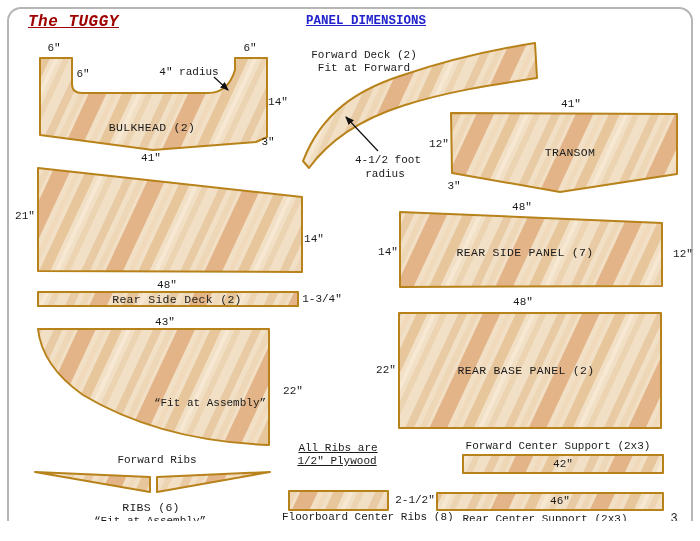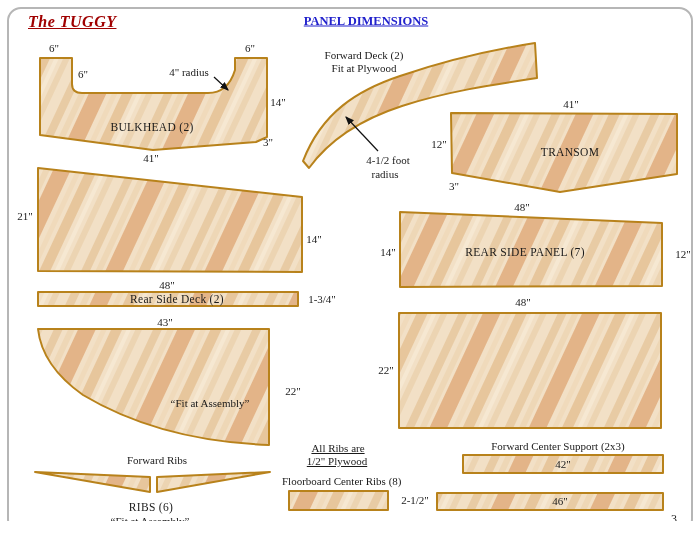--- a/index.html
+++ b/index.html
@@ -1,23 +1,23 @@
 <!DOCTYPE html>
 <html><head>
 <meta charset="utf-8">
 <style>
   html,body{margin:0;padding:0;background:#fff;}
   .stage{position:relative;width:700px;height:521px;background:#ffffff;
-         font-family:Liberation Serif, serif;overflow:hidden;}
+         font-family:Liberation Mono, monospace;overflow:hidden;}
   .frame{position:absolute;left:7px;top:7px;width:682px;height:522px;
          border:2px solid #b6b6b6;border-radius:14px;background:#fff;}
   svg.shapes{position:absolute;left:0;top:0;width:700px;height:541px;}
   .lbl{position:absolute;font-size:11px;color:#1a1a1a;white-space:nowrap;
        transform:translate(-50%,-50%);}
-  .lbl-left{transform:translate(0,-50%);}
+  .lbl-left{transform:translate(0,-50%);margin-top:36px;}
   .pname{font-size:11.5px;letter-spacing:.3px;}
   .title{position:absolute;left:28px;top:22px;transform:translate(0,-50%);
          font-size:16px;font-weight:bold;font-style:italic;color:#a00000;
          text-decoration:underline;letter-spacing:.5px;white-space:nowrap;}
   .heading{position:absolute;left:366px;top:21px;transform:translate(-50%,-50%);
          font-size:12.5px;font-weight:bold;color:#2222cc;
          text-decoration:underline;white-space:nowrap;}
   .underl{text-decoration:underline;}
   .link{position:absolute;left:282px;top:521px;transform:translate(0,-50%);
         font-size:12.5px;font-weight:bold;color:#2222cc;
@@ -76,21 +76,21 @@
   <div class="lbl" style="left:54px;top:48px">6"</div>
   <div class="lbl" style="left:250px;top:48px">6"</div>
   <div class="lbl" style="left:83px;top:74px">6"</div>
   <div class="lbl" style="left:189px;top:72px">4" radius</div>
   <div class="lbl" style="left:278px;top:102px">14"</div>
   <div class="lbl" style="left:268px;top:142px">3"</div>
   <div class="lbl pname" style="left:152px;top:127px">BULKHEAD (2)</div>
   <div class="lbl" style="left:151px;top:158px">41"</div>
 
   <div class="lbl" style="left:364px;top:55px">Forward Deck (2)</div>
-  <div class="lbl" style="left:364px;top:68px">Fit at Plywood</div>
+  <div class="lbl" style="left:364px;top:68px">Fit at Forward</div>
   <div class="lbl" style="left:388px;top:160px">4-1/2 foot</div>
   <div class="lbl" style="left:385px;top:174px">radius</div>
 
   <div class="lbl" style="left:571px;top:104px">41"</div>
   <div class="lbl" style="left:439px;top:144px">12"</div>
   <div class="lbl" style="left:454px;top:186px">3"</div>
   <div class="lbl pname" style="left:570px;top:152px">TRANSOM</div>
 
   <div class="lbl" style="left:25px;top:216px">21"</div>
   <div class="lbl" style="left:314px;top:239px">14"</div>
@@ -103,28 +103,30 @@
   <div class="lbl" style="left:210px;top:403px">“Fit at Assembly”</div>
   <div class="lbl" style="left:293px;top:391px">22"</div>
 
   <div class="lbl" style="left:522px;top:207px">48"</div>
   <div class="lbl" style="left:388px;top:252px">14"</div>
   <div class="lbl pname" style="left:525px;top:252px">REAR SIDE PANEL (7)</div>
   <div class="lbl" style="left:683px;top:254px">12"</div>
   <div class="lbl" style="left:523px;top:302px">48"</div>
 
   <div class="lbl" style="left:386px;top:370px">22"</div>
+  <div class="lbl pname" style="left:526px;top:370px">REAR BASE PANEL (2)</div>
 
   <div class="lbl" style="left:157px;top:460px">Forward Ribs</div>
   <div class="lbl pname" style="left:151px;top:507px">RIBS (6)</div>
   <div class="lbl" style="left:150px;top:521px">“Fit at Assembly”</div>
   <div class="lbl underl" style="left:338px;top:448px">All Ribs are</div>
   <div class="lbl underl" style="left:337px;top:461px">1/2" Plywood</div>
 
   <div class="lbl lbl-left" style="left:282px;top:481px">Floorboard Center Ribs (8)</div>
   <div class="lbl" style="left:415px;top:500px">2-1/2"</div>
 
   <div class="lbl" style="left:558px;top:446px">Forward Center Support (2x3)</div>
   <div class="lbl" style="left:563px;top:464px">42"</div>
   <div class="lbl" style="left:560px;top:501px">46"</div>
+  <div class="lbl" style="left:545px;top:519px">Rear Center Support (2x3)</div>
 
   <div class="pagenum">3</div>
 </div>
 
 </body></html>

